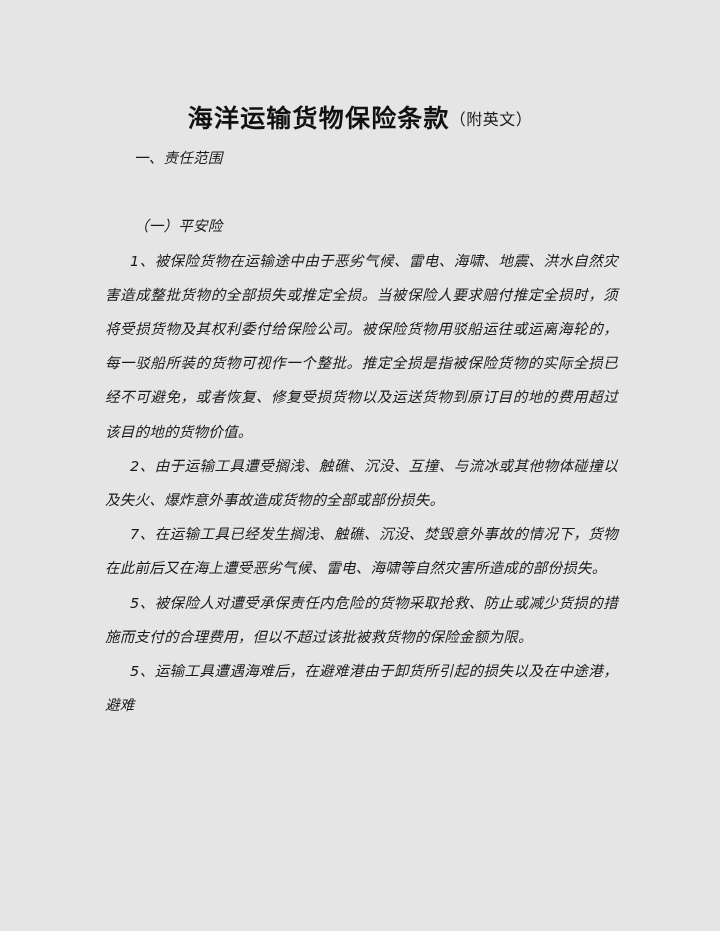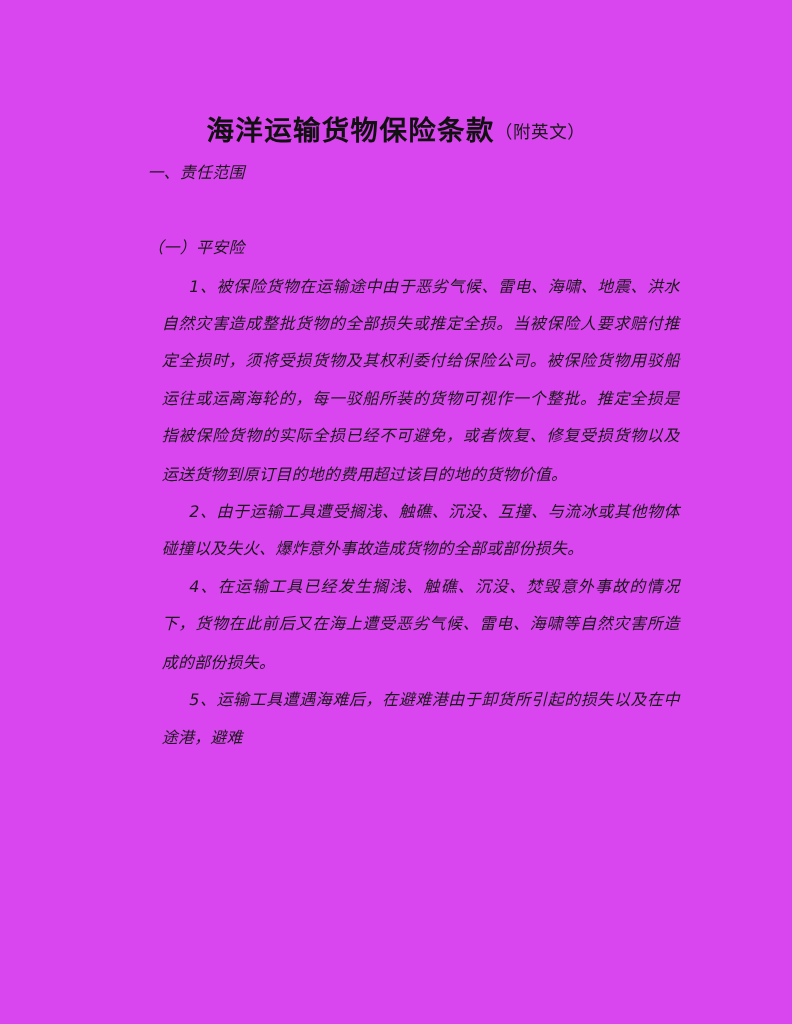--- a/index.html
+++ b/index.html
@@ -14,21 +14,21 @@
     overflow: hidden;
     font-family: "DejaVu Sans", "Liberation Sans", sans-serif;
     color: #1a1a1a;
     -webkit-font-smoothing: antialiased;
   }
 
   .page {
     position: relative;
     width: 720px;
     height: 931px;
-    background: #d946ef;
+    background: #e5e5e5;
     box-sizing: border-box;
   }
 
   
   .doc-title {
     position: absolute;
     left: 0;
     top: 76px;
     width: 720px;
     text-align: center;
@@ -69,21 +69,20 @@
     margin: 0;
     word-break: break-all;
   }
 
   
   .para.indent {
     text-indent: 29px;
   }
   .para.indent-num {
     text-indent: 25px;
-    margin-left: 42px;
   }
 
   
   .spacer {
     height: 34.2px;
   }
 </style>
 </head>
 <body>
 
@@ -100,21 +99,22 @@
 
     <div class="spacer"></div>
 
     <p class="para indent">（一）平安险</p>
 
 
     <p class="para indent-num">1、被保险货物在运输途中由于恶劣气候、雷电、海啸、地震、洪水自然灾害造成整批货物的全部损失或推定全损。当被保险人要求赔付推定全损时，须将受损货物及其权利委付给保险公司。被保险货物用驳船运往或运离海轮的，每一驳船所装的货物可视作一个整批。推定全损是指被保险货物的实际全损已经不可避免，或者恢复、修复受损货物以及运送货物到原订目的地的费用超过该目的地的货物价值。</p>
 
     <p class="para indent-num">2、由于运输工具遭受搁浅、触礁、沉没、互撞、与流冰或其他物体碰撞以及失火、爆炸意外事故造成货物的全部或部份损失。</p>
 
-    <p class="para indent-num">4、在运输工具已经发生搁浅、触礁、沉没、焚毁意外事故的情况下，货物在此前后又在海上遭受恶劣气候、雷电、海啸等自然灾害所造成的部份损失。</p>
+    <p class="para indent-num">7、在运输工具已经发生搁浅、触礁、沉没、焚毁意外事故的情况下，货物在此前后又在海上遭受恶劣气候、雷电、海啸等自然灾害所造成的部份损失。</p>
 
 
+    <p class="para indent-num">5、被保险人对遭受承保责任内危险的货物采取抢救、防止或减少货损的措施而支付的合理费用，但以不超过该批被救货物的保险金额为限。</p>
 
     <p class="para indent-num">5、运输工具遭遇海难后，在避难港由于卸货所引起的损失以及在中途港，避难</p>
 
   </div>
 
 </div>
 
 </body></html>

